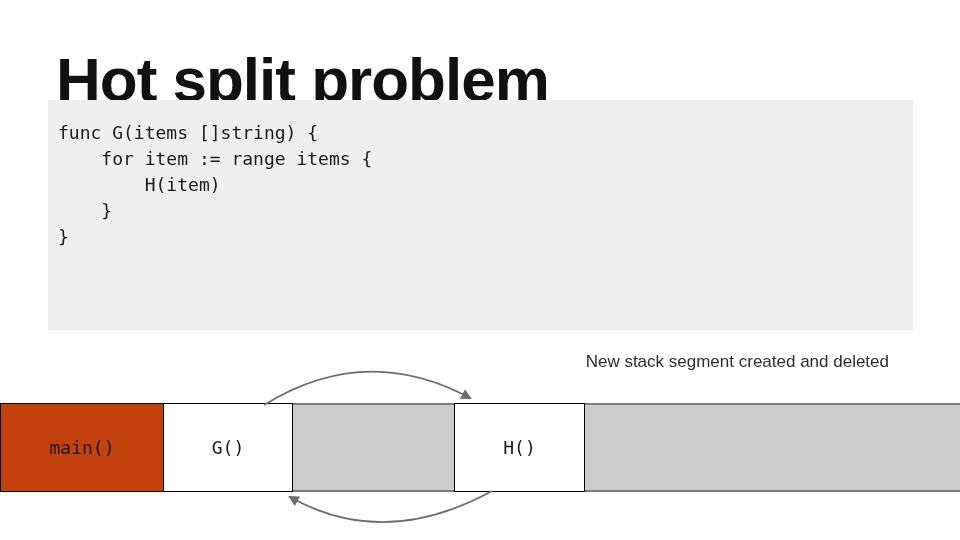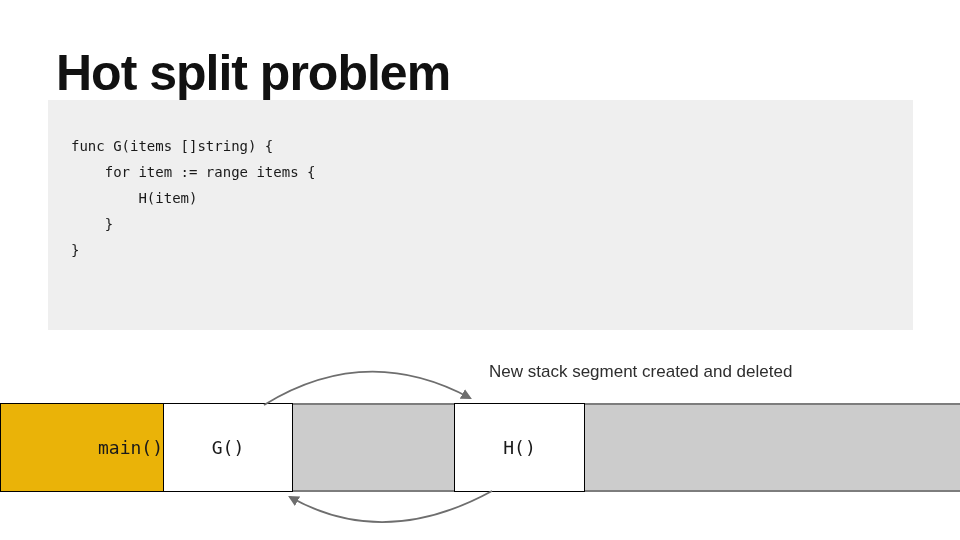--- a/index.html
+++ b/index.html
@@ -10,49 +10,50 @@
     overflow: hidden;
   }
   .slide {
     position: relative;
     width: 960px; height: 540px;
     background: #ffffff;
   }
   .title {
     position: absolute;
     left: 56px; top: 44px;
-    font-size: 50px;
+    font-size: 62px;
     font-weight: 700;
     letter-spacing: -1px;
     color: #111111;
     white-space: nowrap;
   }
   .code-block {
     position: absolute;
     left: 48px; top: 100px;
     width: 865px; height: 230px;
     background: #efefef;
     box-sizing: border-box;
   }
   .code-block pre {
-    margin: 13px;
+    margin: 0;
     padding: 20px 0 0 10px;
     font-family: "DejaVu Sans Mono", monospace;
-    font-size: 14px;
+    font-size: 18px;
     line-height: 26px;
     color: #1a1a1a;
     white-space: pre;
   }
   .annotation {
     position: absolute;
-    left: 489px; top: 360px;
+    left: 489px; top: 350px;
     width: 400px;
     font-size: 17px;
     line-height: 23px;
     color: #2e2e2e;
+    text-align: right;
   }
   .annotation .mono {
     font-family: "DejaVu Sans Mono", monospace;
     font-size: 16px;
   }
   .stack-bar {
     position: absolute;
     left: 0; top: 403px;
     width: 960px; height: 89px;
     background: #cccccc;
@@ -97,21 +98,21 @@
     }
 }</pre>
   </div>
 
   <div class="annotation" style="color: rgb(46, 46, 46);">
     <div>New stack segment created and deleted</div>
   </div>
 
   <div class="stack-bar" style="background-color: rgb(204, 204, 204); border-color: rgb(125, 125, 125);"></div>
 
-  <div class="frame frame-main" style="background-color: #eab308; border-color: rgb(0, 0, 0); justify-content: flex-end;">
+  <div class="frame frame-main" style="background-color: #c2410c; border-color: rgb(0, 0, 0);">
     <span>main()</span>
   </div>
 
   <div class="frame frame-g" style="background-color: rgb(255, 255, 255); border-color: rgb(0, 0, 0);">
     <span>G()</span>
   </div>
 
   <div class="frame frame-h" style="background-color: rgb(255, 255, 255); border-color: rgb(0, 0, 0);">
     <span>H()</span>
   </div>

